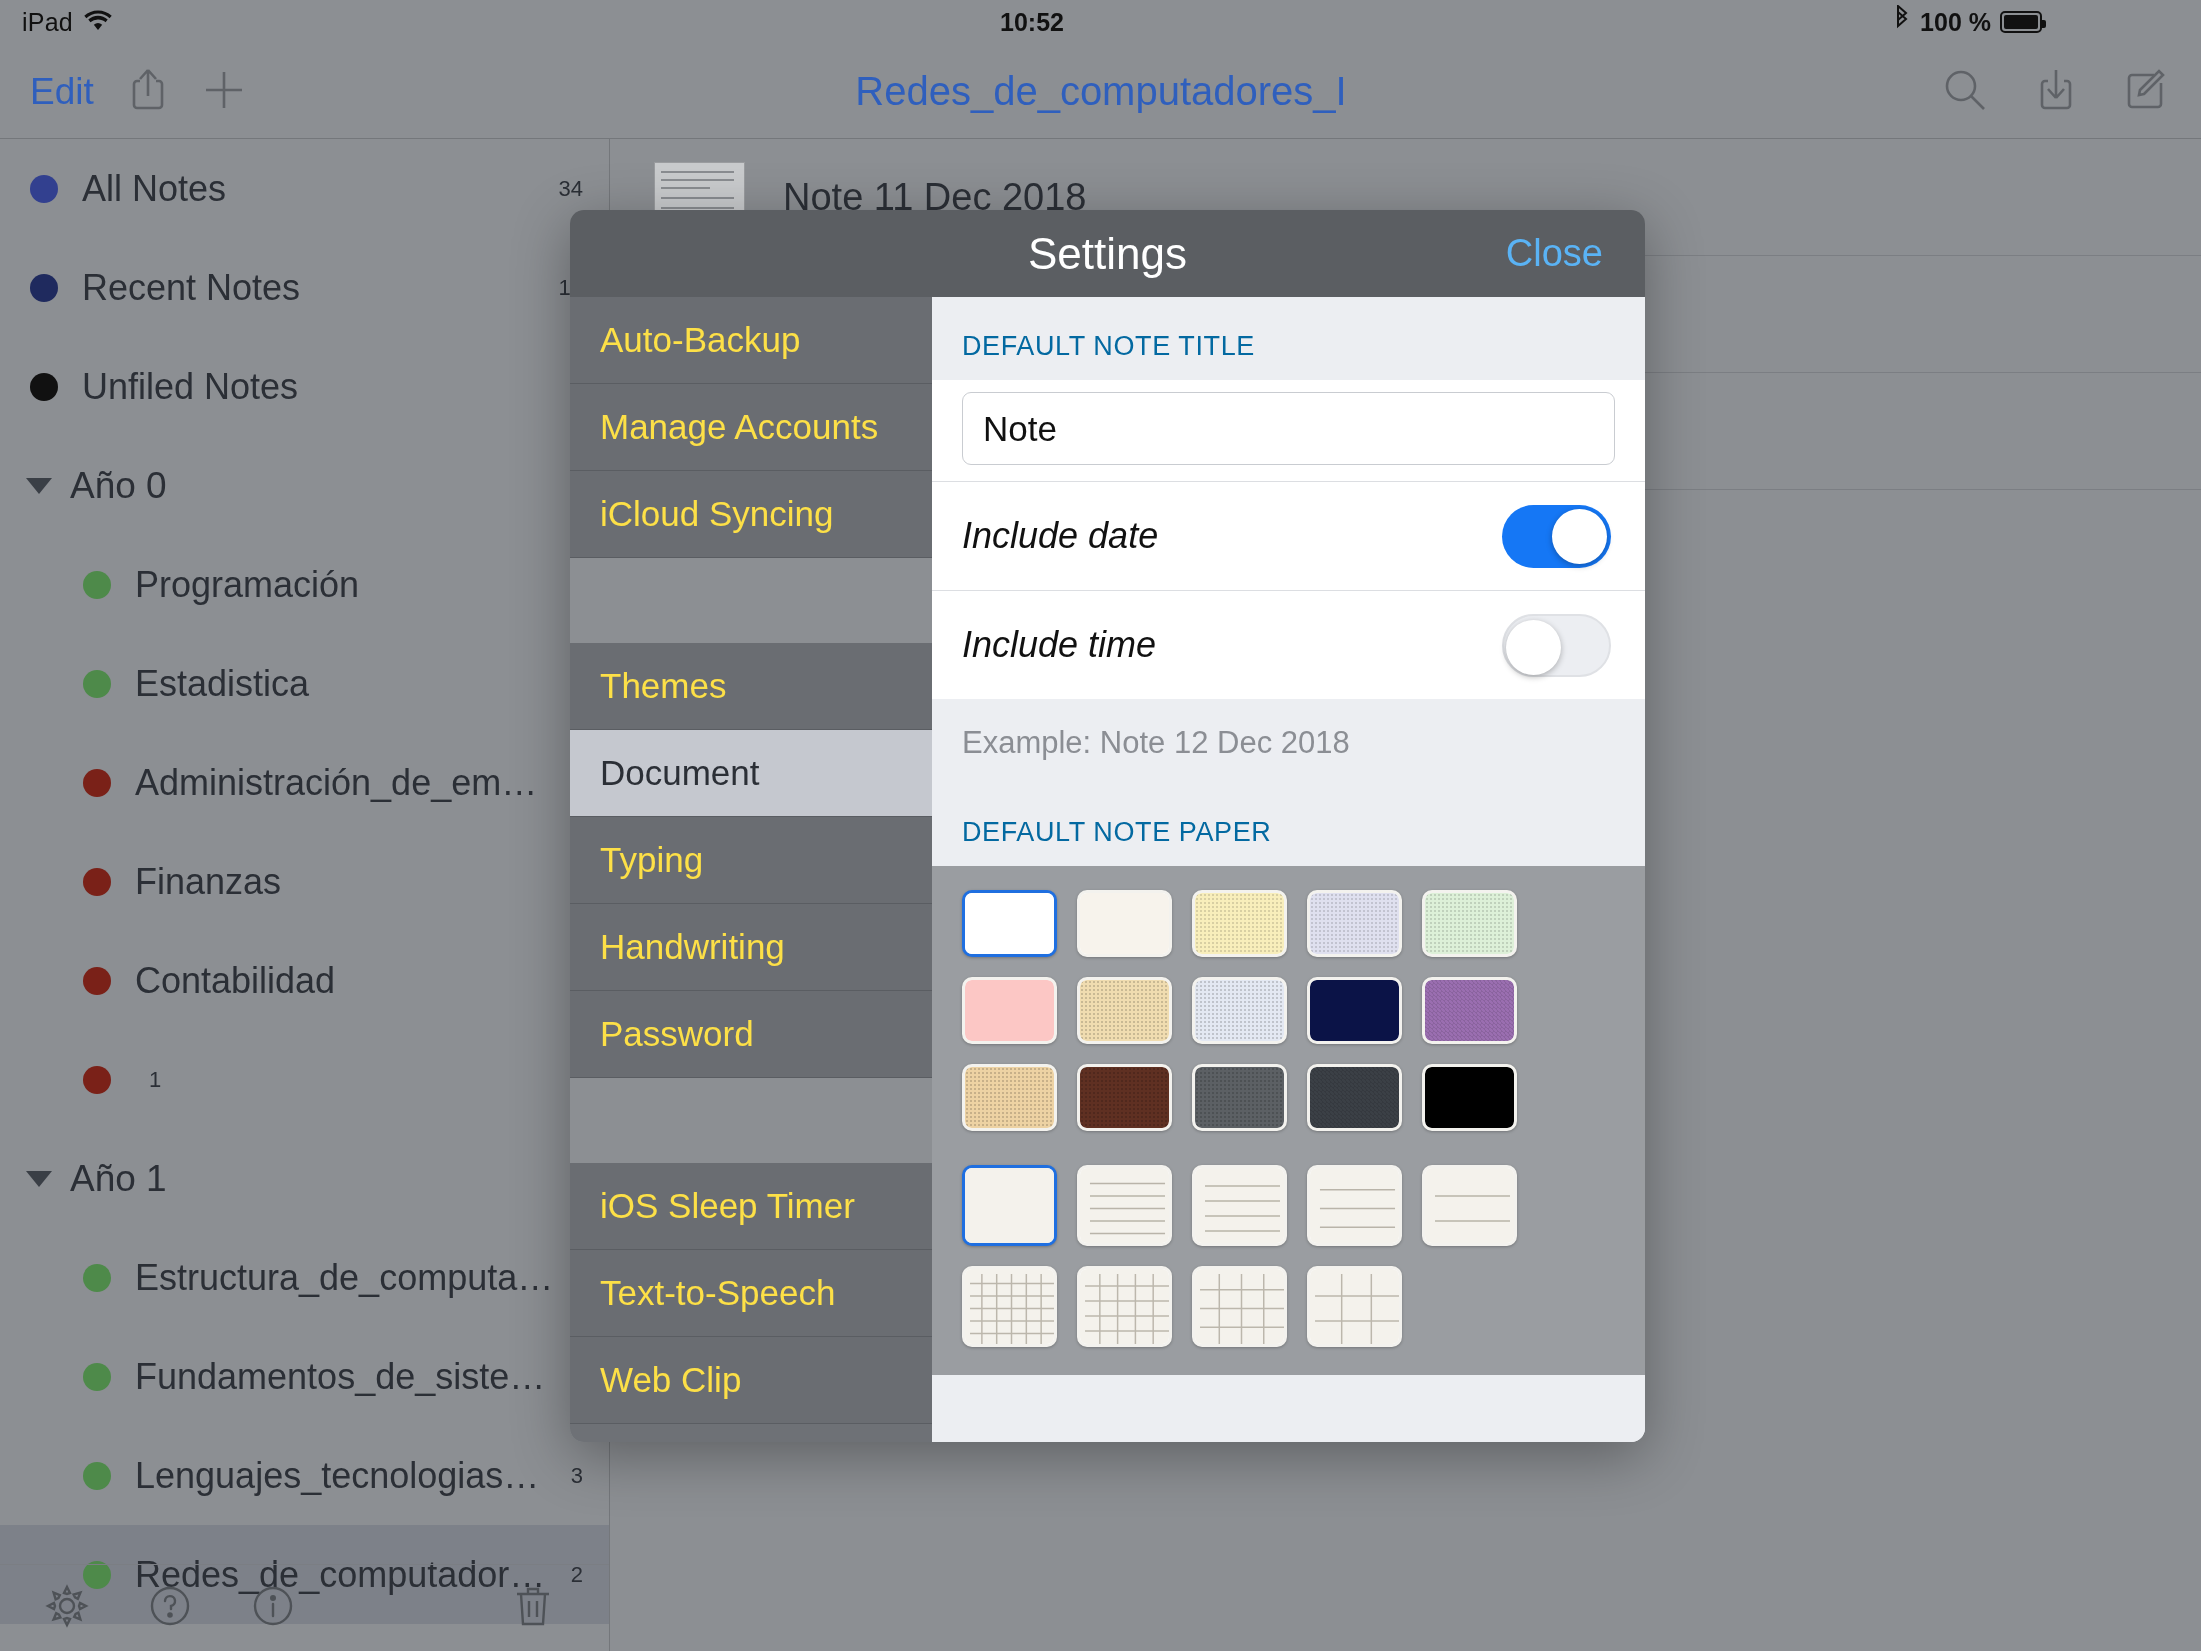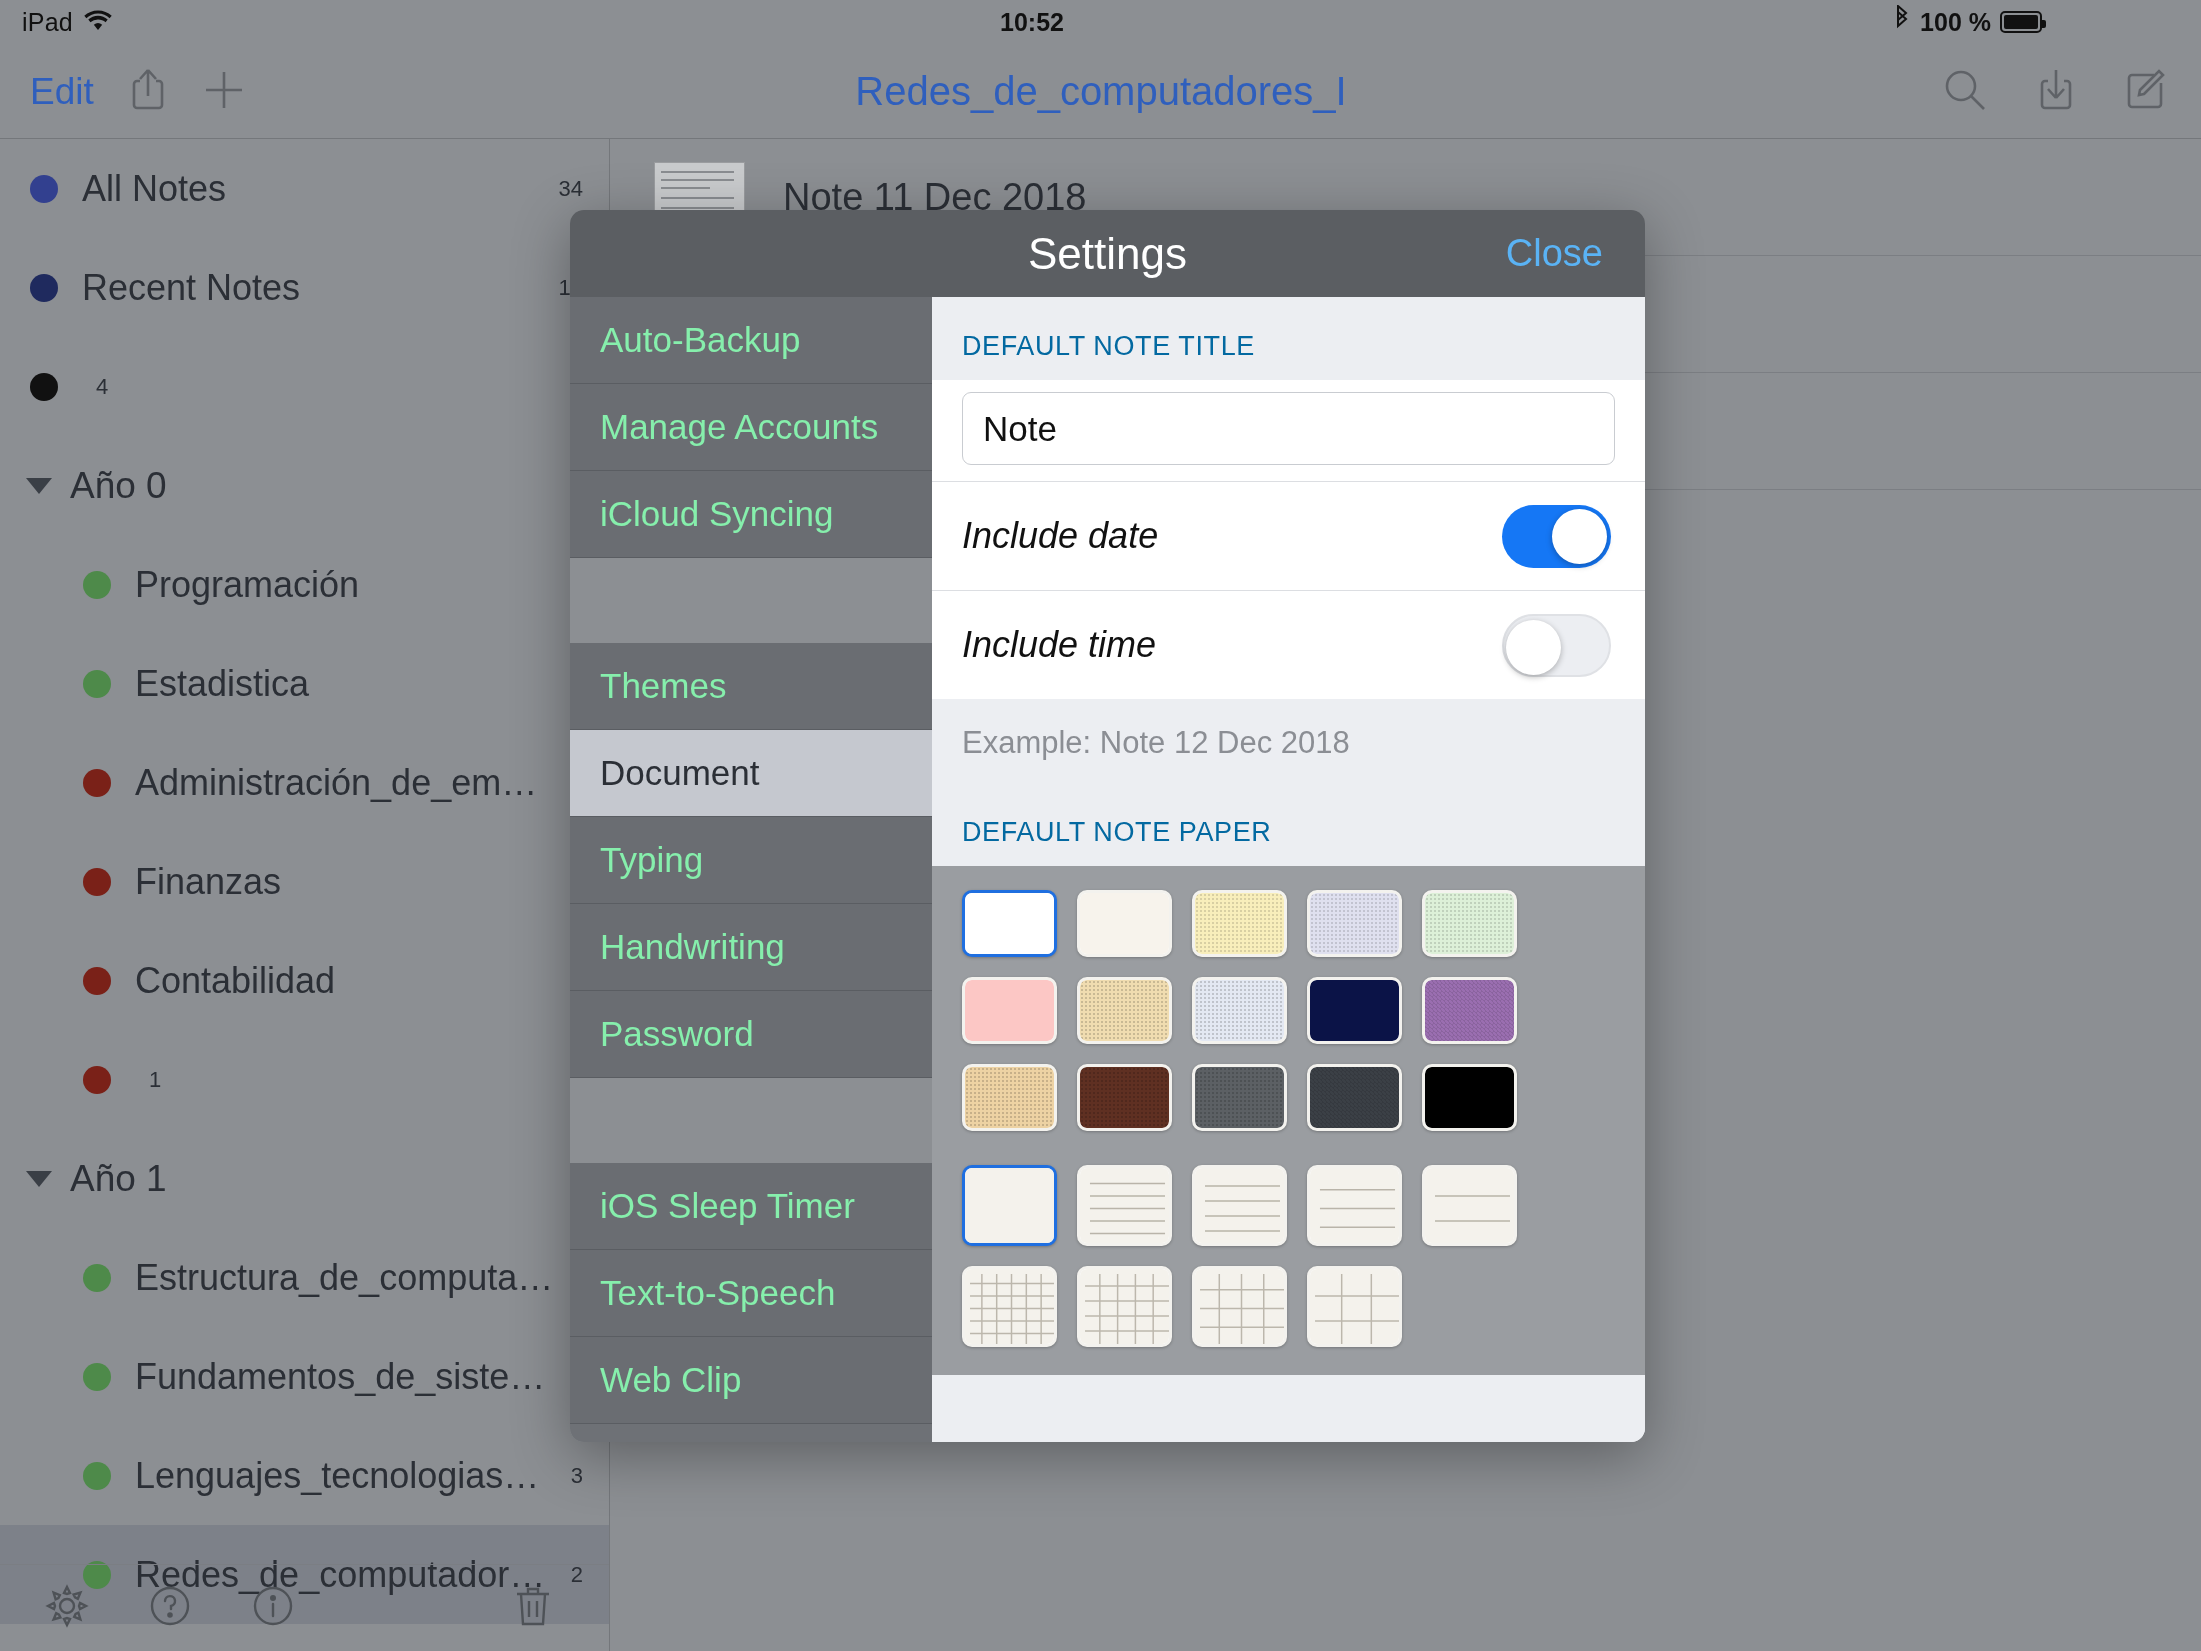--- a/index.html
+++ b/index.html
@@ -83,21 +83,21 @@
     display:flex; align-items:center; justify-content:center;
   }
   .modal-title { color:#fff; font-size:44px; }
   .modal-close { position:absolute; right:42px; color:#5ab3f5; font-size:38px; }
   .modal-body { position:absolute; top:87px; left:0; right:0; bottom:0; display:flex; }
 
   
   .menu-col { width:362px; background:#6e7176; position:relative; }
   .menu-item {
     height:87px; display:flex; align-items:center; padding-left:30px;
-    color:#86efac; font-size:35px; background:#6a6d72;
+    color:#fde047; font-size:35px; background:#6a6d72;
     border-bottom:1px solid #5a5d62;
   }
   .menu-item.active { background:#c5c8cf; color:#2b2f36; }
   .menu-gap { height:85px; background:#8c8f93; }
 
   
   .content-col { flex:1 1 auto; background:#eceef2; position:relative; }
   .sect-head {
     padding: 34px 0 18px 30px; color:#0369a1; font-size:27px; letter-spacing:0.6px;
     background:#eceef2;
@@ -215,20 +215,21 @@
           <span class="side-label">All Notes</span>
           <span class="side-count">34</span>
         </div>
         <div class="side-row">
           <span class="dot" style="background: rgb(31, 42, 94); margin-left: 0px;"></span>
           <span class="side-label">Recent Notes</span>
           <span class="side-count">10</span>
         </div>
         <div class="side-row">
           <span class="dot" style="background: rgb(17, 17, 17); margin-left: 0px;"></span>
+          <span class="side-label">Unfiled Notes</span>
           <span class="side-count">4</span>
         </div>
         <div class="side-row grp">
           <span class="caret"></span>
           <span class="side-label">Año 0</span>
         </div>
         <div class="side-row">
           <span class="dot" style="background: rgb(78, 138, 74); margin-left: 53px;"></span>
           <span class="side-label">Programación</span>
           <span class="side-count">5</span>

